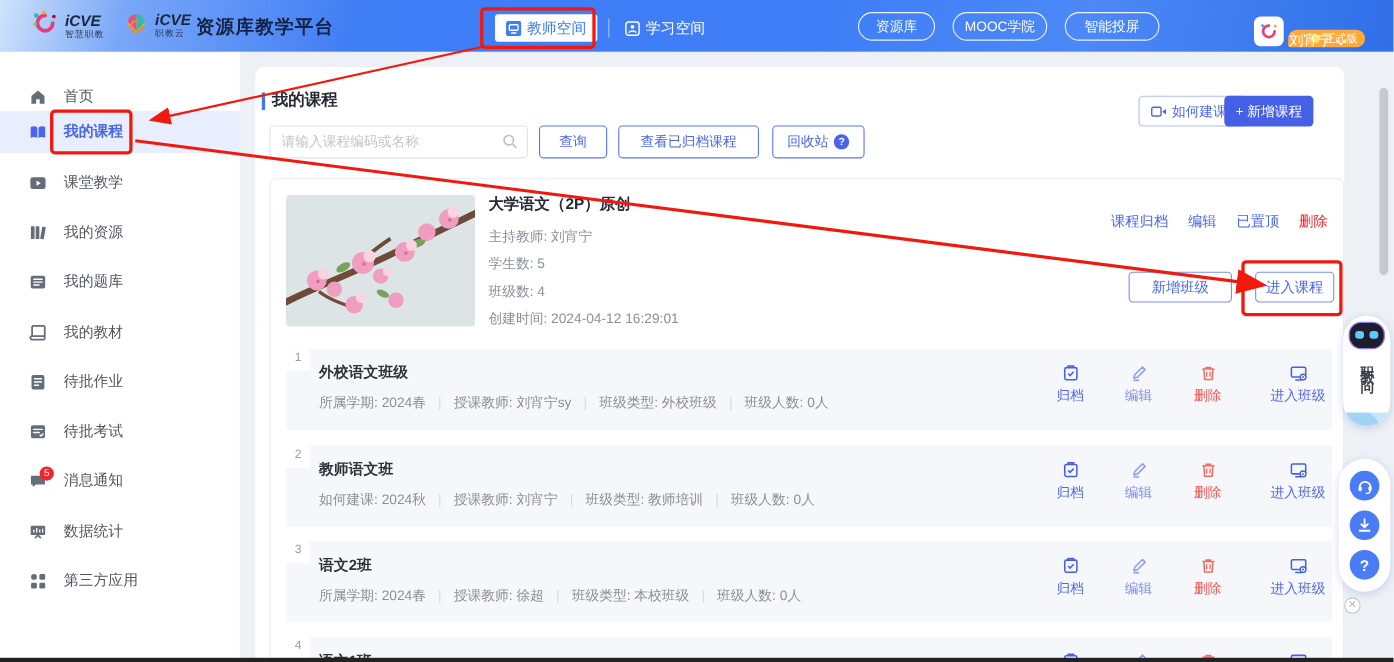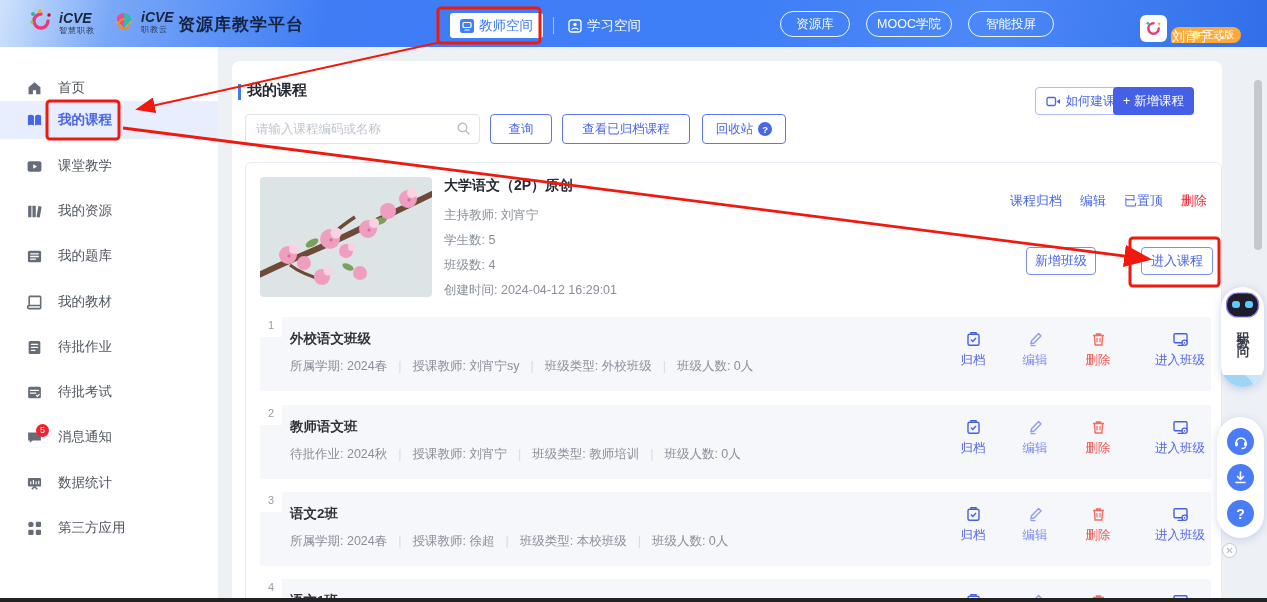--- a/index.html
+++ b/index.html
@@ -368,21 +368,21 @@
   <div class="cmetaline" style="top:69px">学生数: 5</div>
   <div class="cmetaline" style="top:94px">班级数: 4</div>
   <div class="cmetaline" style="top:119px">创建时间: 2024-04-12 16:29:01</div>
 
   <div id="course-links">
     <span class="lnk">课程归档</span>
     <span class="lnk">编辑</span>
     <span class="lnk">已置顶</span>
     <span class="lnk-danger">删除</span>
   </div>
-  <div class="cbtn" style="left:780px;width:70px">
+  <div class="cbtn" style="left:780px;width:94px">
     <span>新增班级</span>
   </div>
   <div class="cbtn" style="left:895px;width:72px">
     <span>进入课程</span>
   </div>
 
   <div class="crow" style="top:154px">
     <div class="num">1</div>
     <div class="cname">外校语文班级</div>
     <div class="cmeta">
@@ -419,21 +419,21 @@
             <circle cx="12.6" cy="11.8" r=".9" fill="#4560e6"></circle>
           </svg></span>
       <div class="alabel c-blue">进入班级</div>
     </div>
   </div>
 
   <div class="crow" style="top:242px">
     <div class="num">2</div>
     <div class="cname">教师语文班</div>
     <div class="cmeta">
-      <span>待批作业: 2024秋</span><span class="sep">|</span><span>授课教师: 刘宵宁</span><span class="sep">|</span><span>班级类型: 教师培训</span><span class="sep">|</span><span>班级人数: 0人</span>
+      <span>如何建课: 2024秋</span><span class="sep">|</span><span>授课教师: 刘宵宁</span><span class="sep">|</span><span>班级类型: 教师培训</span><span class="sep">|</span><span>班级人数: 0人</span>
     </div>
     <div class="act" style="left:681px">
       <span><svg viewBox="0 0 17 17">
             <rect x="3" y="3.2" width="11" height="11" rx="1.5" fill="none" stroke="#4560e6" stroke-width="1.4"></rect>
             <path d="M6 3.2v-1.4h5v1.4" fill="none" stroke="#4560e6" stroke-width="1.4"></path>
             <path d="M6 8.6l1.8 1.8 3.2-3.4" fill="none" stroke="#4560e6" stroke-width="1.4"></path>
           </svg></span>
       <div class="alabel c-blue">归档</div>
     </div>
     <div class="act" style="left:743px">

